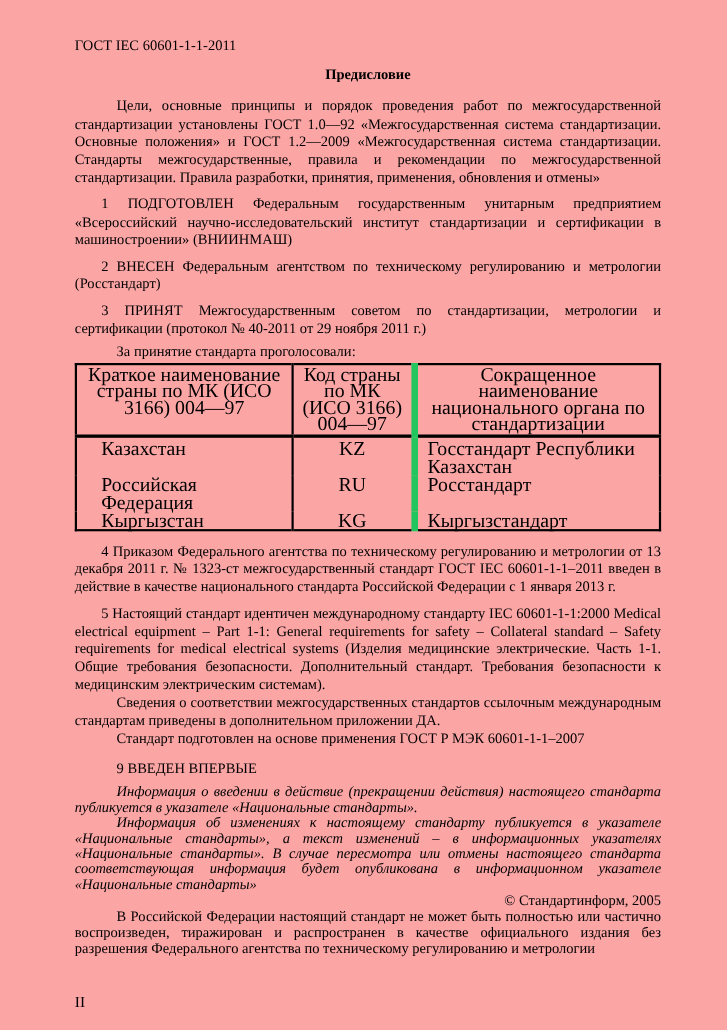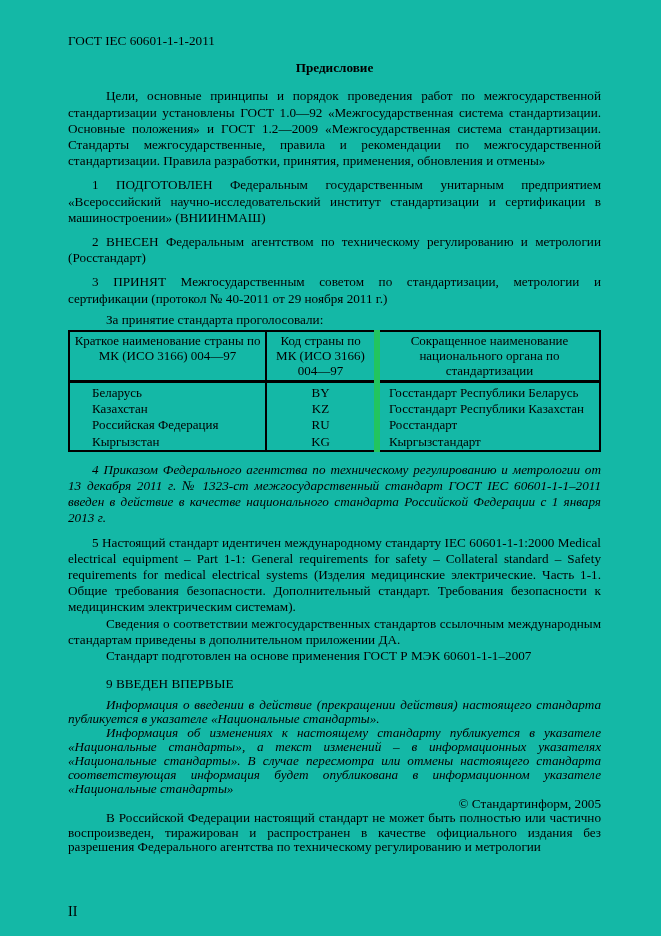--- a/index.html
+++ b/index.html
@@ -1,19 +1,19 @@
 <!DOCTYPE html>
 <html><head>
 <meta charset="utf-8">
 <style>
   html,body{margin:0;padding:0;background:#888;}
   .page{
     position:relative;
     width:661px;height:936px;
-    background:#14b8a6;
+    background:#fca5a5;
     font-family:"Liberation Serif","DejaVu Serif",serif;
     color:#000;
     overflow:hidden;
   }
   .content{
     position:absolute;
     left:68px;top:0;
     width:533px;
     font-size:13.2px;
     line-height:16.2px;
@@ -24,21 +24,21 @@
   .para{text-indent:38px;}
   .num-para{text-indent:24px;}
   .intro{margin-top:12px;}
   .info-heading{margin-top:9px;font-weight:bold;text-indent:38px;}
   .mt{margin-top:8px;}
   .vote-intro{margin-top:5px;text-indent:38px;}
   table.vote-table{
     width:100%;
     border-collapse:collapse;
     margin-top:2px;
-    font-size:13px;
+    font-size:18px;
     line-height:15px;
   }
   table.vote-table{border:2px solid #000;}
   .vote-table th{
     font-weight:normal;
     text-align:center;
     vertical-align:top;
     border-bottom:3px solid #000;
     padding:1px 4px 2px 4px;
   }
@@ -92,43 +92,38 @@
     <table class="vote-table">
       <thead>
         <tr>
           <th class="col-country">Краткое наименование страны по МК (ИСО 3166) 004—97</th>
           <th class="col-code">Код страны по МК (ИСО 3166) 004—97</th>
           <th class="col-body">Сокращенное наименование национального органа по стандартизации</th>
         </tr>
       </thead>
       <tbody>
         <tr>
-          <td class="cell-country">Беларусь</td>
-          <td class="cell-code col-code">BY</td>
-          <td class="cell-body">Госстандарт Республики Беларусь</td>
-        </tr>
-        <tr>
           <td class="cell-country">Казахстан</td>
           <td class="cell-code col-code">KZ</td>
           <td class="cell-body">Госстандарт Республики Казахстан</td>
         </tr>
         <tr>
           <td class="cell-country">Российская Федерация</td>
           <td class="cell-code col-code">RU</td>
           <td class="cell-body">Росстандарт</td>
         </tr>
         <tr>
           <td class="cell-country">Кыргызстан</td>
           <td class="cell-code col-code">KG</td>
           <td class="cell-body">Кыргызстандарт</td>
         </tr>
       </tbody>
     </table>
 
-    <p class="num-para" style="margin-top:10px;font-style:italic;">4 Приказом Федерального агентства по техническому регулированию и метрологии от 13 декабря 2011 г. № 1323-ст межгосударственный стандарт ГОСТ IEC 60601-1-1–2011 введен в действие в качестве национального стандарта Российской Федерации с 1 января 2013 г.</p>
+    <p class="num-para" style="margin-top:10px;">4 Приказом Федерального агентства по техническому регулированию и метрологии от 13 декабря 2011 г. № 1323-ст межгосударственный стандарт ГОСТ IEC 60601-1-1–2011 введен в действие в качестве национального стандарта Российской Федерации с 1 января 2013 г.</p>
     <p class="num-para mt">5 Настоящий стандарт идентичен международному стандарту IEC 60601-1-1:2000 Medical electrical equipment – Part 1-1: General requirements for safety – Collateral standard – Safety requirements for medical electrical systems (Изделия медицинские электрические. Часть 1-1. Общие требования безопасности. Дополнительный стандарт. Требования безопасности к медицинским электрическим системам).</p>
     <p class="sub">Сведения о соответствии межгосударственных стандартов ссылочным международным стандартам приведены в дополнительном приложении ДА.</p>
     <p class="sub">Стандарт подготовлен на основе применения ГОСТ Р МЭК 60601-1-1–2007</p>
     <p class="item6">9 ВВЕДЕН ВПЕРВЫЕ</p>
 
     <div class="notice">
       <p>Информация о введении в действие (прекращении действия) настоящего стандарта публикуется в указателе «Национальные стандарты».</p>
       <p>Информация об изменениях к настоящему стандарту публикуется в указателе «Национальные стандарты», а текст изменений – в информационных указателях «Национальные стандарты». В случае пересмотра или отмены настоящего стандарта соответствующая информация будет опубликована в информационном указателе «Национальные стандарты»</p>
     </div>
 

